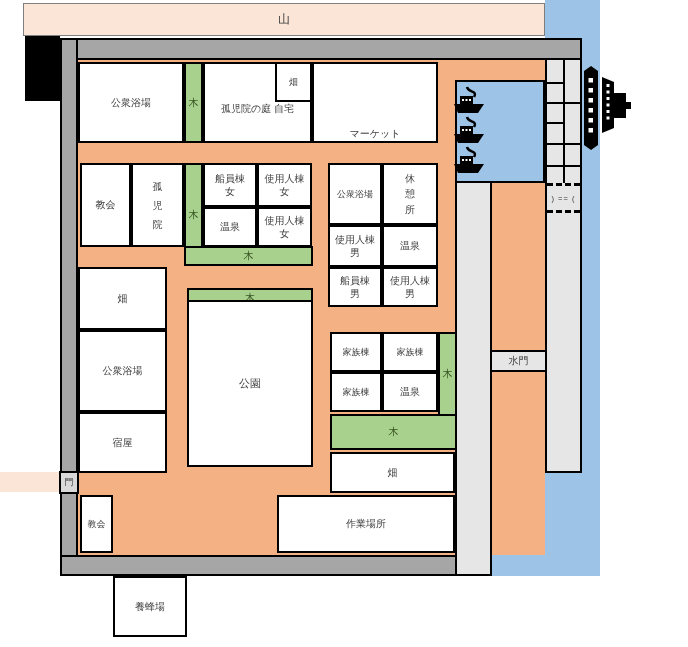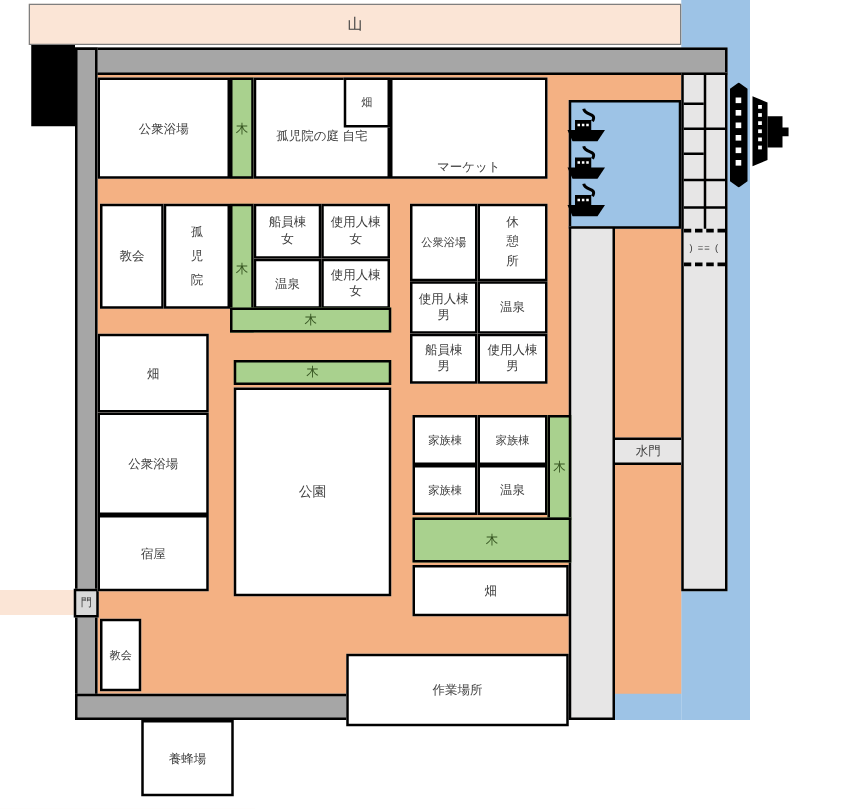--- a/index.html
+++ b/index.html
@@ -139,21 +139,21 @@
   <div class="abs bld f10" style="left:78px;top:330px;width:89px;height:82px;">
     <span>公衆浴場</span>
     </div>
   <div class="abs bld f10" style="left:78px;top:412px;width:89px;height:61px;">
     <span>宿屋</span>
     </div>
 
   <div class="abs green f10" style="left:187px;top:288px;width:126px;height:20px;">
     <span>木</span>
     </div>
-  <div class="abs bld f11" style="left:187px;top:310px;width:126px;height:167px;">
+  <div class="abs bld f11" style="left:187px;top:300px;width:126px;height:167px;">
     <span>公園</span>
     </div>
 
   <div class="abs bld f9" style="left:330px;top:332px;width:52px;height:40px;">
     <span>家族棟</span>
     </div>
   <div class="abs bld f9" style="left:382px;top:332px;width:56px;height:40px;">
     <span>家族棟</span>
     </div>
   <div class="abs bld f9" style="left:330px;top:372px;width:52px;height:40px;">
@@ -168,21 +168,21 @@
   <div class="abs green f10" style="left:330px;top:414px;width:127px;height:36px;">
     <span>木</span>
     </div>
   <div class="abs bld f10" style="left:330px;top:452px;width:125px;height:41px;">
     <span>畑</span>
     </div>
 
   <div class="abs bld f9" style="left:80px;top:495px;width:33px;height:58px;">
     <span>教会</span>
     </div>
-  <div class="abs bld f10" style="left:277px;top:495px;width:178px;height:58px;margin-top:28px;">
+  <div class="abs bld f10" style="left:277px;top:495px;width:178px;height:58px;">
     <span>作業場所</span>
     </div>
 
   <div class="abs bld f10" style="left:113px;top:576px;width:74px;height:61px;">
     <span>養蜂場</span>
     </div>
 
   <svg class="abs" style="left:453px;top:86px;" width="32" height="28" viewBox="0 0 32 28">
     <path d="M21,11 C25,4 15,7 14,1" stroke="#000" stroke-width="2.4" fill="none"></path>
     <rect x="7" y="10" width="13" height="9" fill="#000"></rect>

